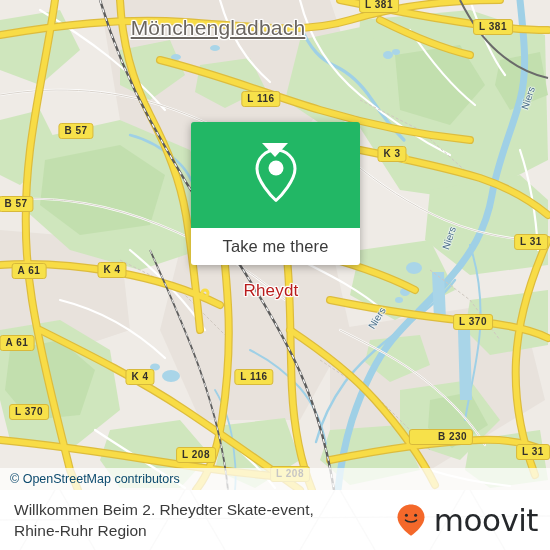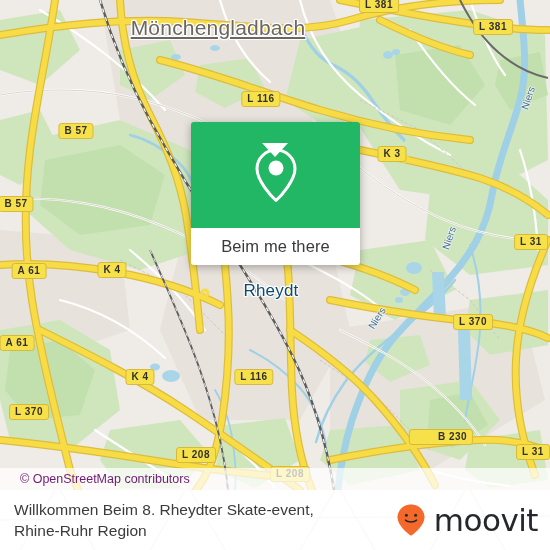--- a/index.html
+++ b/index.html
@@ -23,21 +23,21 @@
   .maplabel{
     position:absolute;
     color:#6f6a66;
     white-space:nowrap;
     text-shadow:
       1px 0 1px #fff,-1px 0 1px #fff,0 1px 1px #fff,0 -1px 1px #fff,
       1px 1px 1px #fff,-1px -1px 1px #fff,1px -1px 1px #fff,-1px 1px 1px #fff;
     pointer-events:none;
   }
   .city-major{font-size:21px;color:#6b6661;letter-spacing:.2px;}
-  .city-minor{font-size:17px;color:#0c4a6e;letter-spacing:.2px;}
+  .city-minor{font-size:17px;color:#b91c1c;letter-spacing:.2px;}
   .river{
     font-size:10px;color:#4a6d86;font-style:normal;
     text-shadow:1px 0 1px #eef6fb,-1px 0 1px #eef6fb,0 1px 1px #eef6fb,0 -1px 1px #eef6fb;
   }
 
   
   .shield{
     position:absolute;
     background:#f7e14a;
     border:1px solid #d8b93b;
@@ -52,21 +52,21 @@
     transform:translate(-50%,-50%);
   }
 
   
   #attrib{
     position:absolute;left:0;bottom:0;width:550px;height:22px;
     background:rgba(255,255,255,0.72);
     display:flex;align-items:center;
   }
   #attrib span{
-    font-size:12.5px;color:#701a75;padding-left:20px;
+    font-size:12.5px;color:#0c4a6e;padding-left:10px;
     font-family:"Liberation Sans", sans-serif;
   }
 
   
   #card{
     position:absolute;left:191px;top:122px;width:169px;
     filter:drop-shadow(0 2px 4px rgba(0,0,0,.30));
   }
   #card-head{
     height:106px;background:#22b765;
@@ -344,21 +344,21 @@
 
     <div id="card">
       <div id="card-head">
         <svg width="46" height="56" viewBox="0 0 46 56">
           <path d="M23 3 C12.5 3 4 11.4 4 21.8 C4 33.5 18 49 23 53.5
                    C28 49 42 33.5 42 21.8 C42 11.4 33.5 3 23 3 Z" fill="none" stroke="#ffffff" stroke-width="3" stroke-linejoin="round"></path>
           <circle cx="23" cy="21" r="7.5" fill="#ffffff"></circle>
         </svg>
       </div>
       <div id="card-body">
-        <span id="card-label">Beim me there</span>
+        <span id="card-label">Take me there</span>
       </div>
     </div>
     <div id="card-tail"></div>
 
     <div id="attrib">
       <span>© OpenStreetMap contributors</span>
     </div>
   </div>
 
   <div id="footer">
@@ -370,21 +370,21 @@
         <path d="M150 60 L185 0"></path>
           <path d="M190 0 L225 60"></path>
         <path d="M300 60 L335 0"></path>
           <path d="M340 0 L375 60"></path>
         <path d="M430 60 L465 0"></path>
           <path d="M470 0 L505 60"></path>
         <path d="M0 30 L550 26"></path>
       </g>
     </svg>
 
-    <div id="footer-title">Willkommen Beim 8. Rheydter Skate-event, Rhine-Ruhr Region</div>
+    <div id="footer-title">Willkommen Beim 2. Rheydter Skate-event, Rhine-Ruhr Region</div>
 
     <div id="brand">
       <svg width="30" height="34" viewBox="0 0 30 34">
         <path d="M15 1.5 C7.3 1.5 1.5 7.2 1.5 14.3 C1.5 21.6 9.5 29 15 32.8
                  C20.5 29 28.5 21.6 28.5 14.3 C28.5 7.2 22.7 1.5 15 1.5 Z" fill="#f4682a"></path>
         <g fill="#2a2a2a">
           <circle cx="10.4" cy="12.2" r="1.5"></circle>
           <circle cx="19.6" cy="12.2" r="1.5"></circle>
         </g>
         <path d="M9.6 17.2 C11.6 19.6 18.4 19.6 20.4 17.2" fill="none" stroke="#2a2a2a" stroke-width="1.7" stroke-linecap="round"></path>

